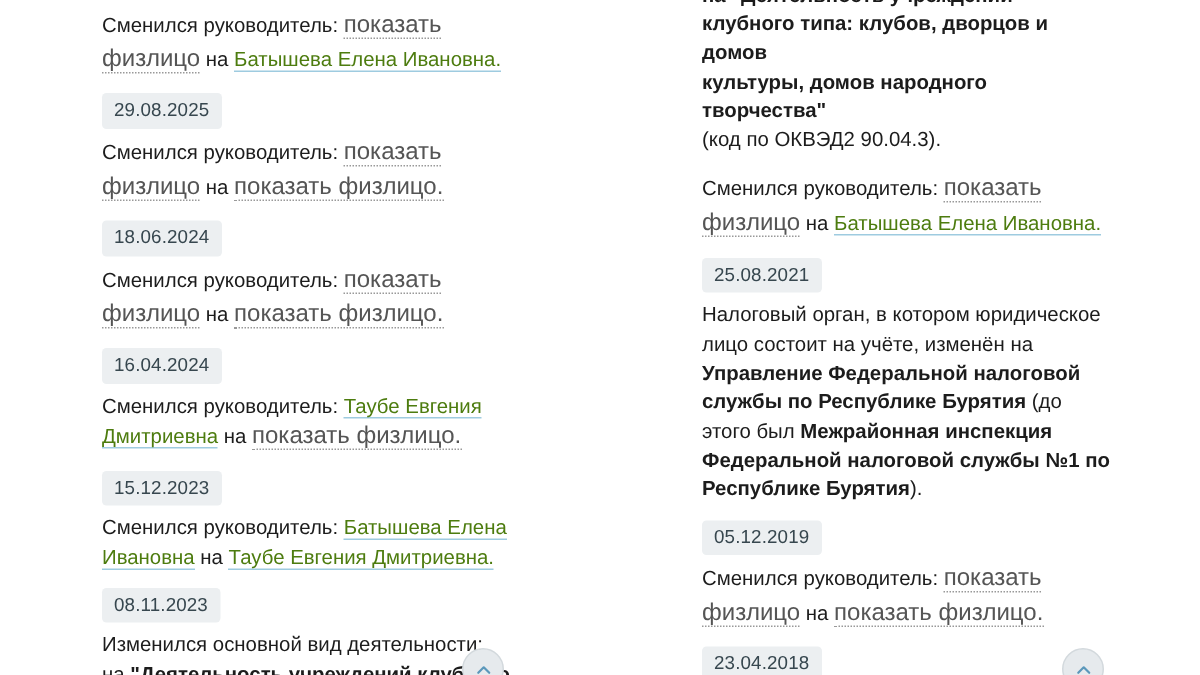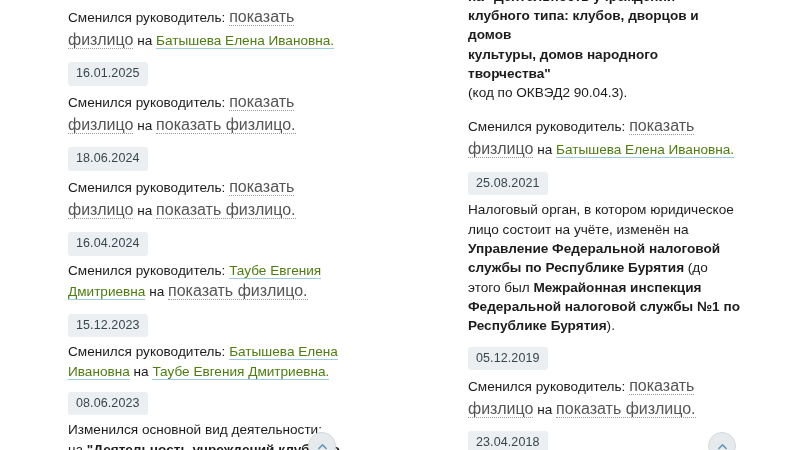--- a/index.html
+++ b/index.html
@@ -114,21 +114,21 @@
       <div class="entry" style="margin-top:6px;">
         <div class="entry-text">
           <span>Сменился руководитель:</span>
           <span class="link-dotted">показать физлицо</span>
           <span>на</span>
           <span class="link">Батышева Елена Ивановна.</span>
         </div>
       </div>
 
       <div class="entry">
-        <div class="date-badge">16.01.2025</div>
+        <div class="date-badge">29.08.2025</div>
         <div class="entry-text">
           <span>Сменился руководитель:</span>
           <span class="link-dotted">показать физлицо</span>
           <span>на</span>
           <span class="link-dotted">показать физлицо.</span>
         </div>
       </div>
 
       <div class="entry">
         <div class="date-badge">18.06.2024</div>
@@ -154,21 +154,21 @@
         <div class="date-badge">15.12.2023</div>
         <div class="entry-text">
           <span>Сменился руководитель:</span>
           <span class="link">Батышева Елена Ивановна</span>
           <span>на</span>
           <span class="link">Таубе Евгения Дмитриевна.</span>
         </div>
       </div>
 
       <div class="entry">
-        <div class="date-badge">08.06.2023</div>
+        <div class="date-badge">08.11.2023</div>
         <div class="entry-text">
           <span>Изменился основной вид деятельности:</span>
           
           <span>на</span>
           <span class="bold">"Деятельность учреждений клубного типа: клубов, дворцов и домов культуры, домов народного творчества"</span>
           
         </div>
       </div>
 
     </div>

